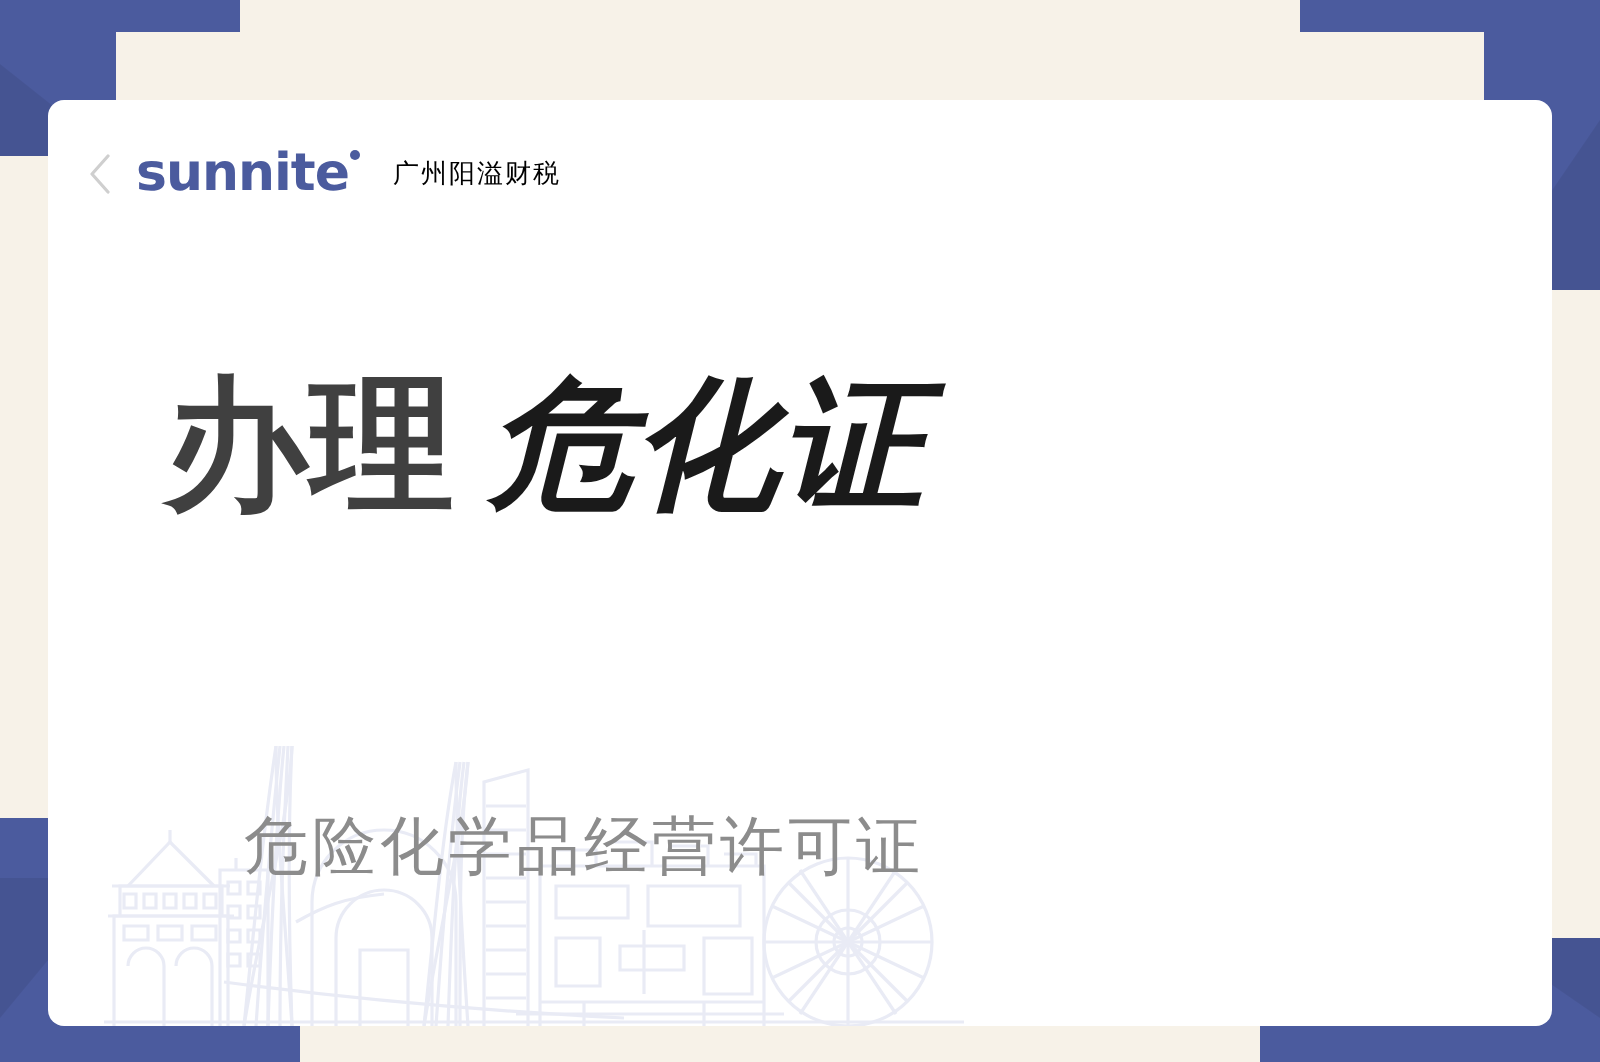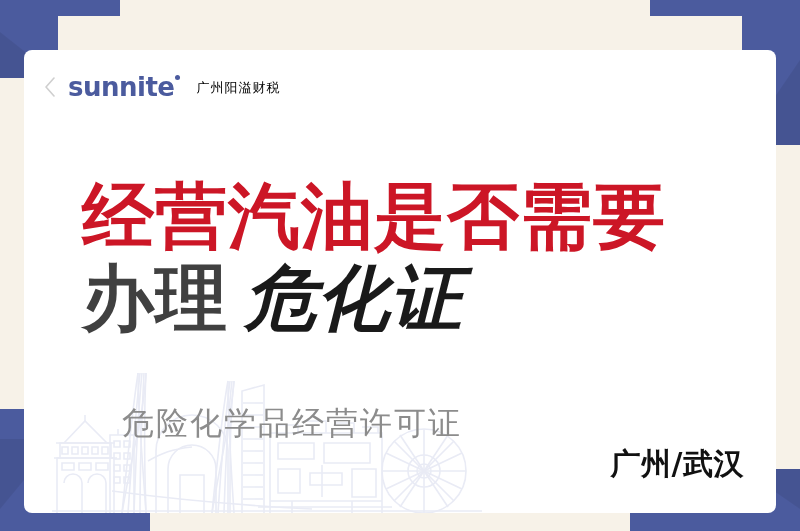--- a/index.html
+++ b/index.html
@@ -349,24 +349,22 @@
         </svg>
       </div>
       <div class="brand-logo">
         <span class="wordmark">sunnite</span>
         <span class="logo-dot"></span>
       </div>
       <div class="brand-name">广州阳溢财税</div>
     </div>
 
     <div class="headline">
-      <div class="headline-line headline-line-1">经营汽油是否需要</div>
       <div class="headline-line headline-line-2">
         <span class="hl-orange">办理</span><span class="hl-black">危化证</span>
       </div>
     </div>
 
     <div class="subtitle">危险化学品经营许可证</div>
 
-    <div class="city-badge">广州/武汉</div>
 
   </div>
 </div>
 
 </body></html>

